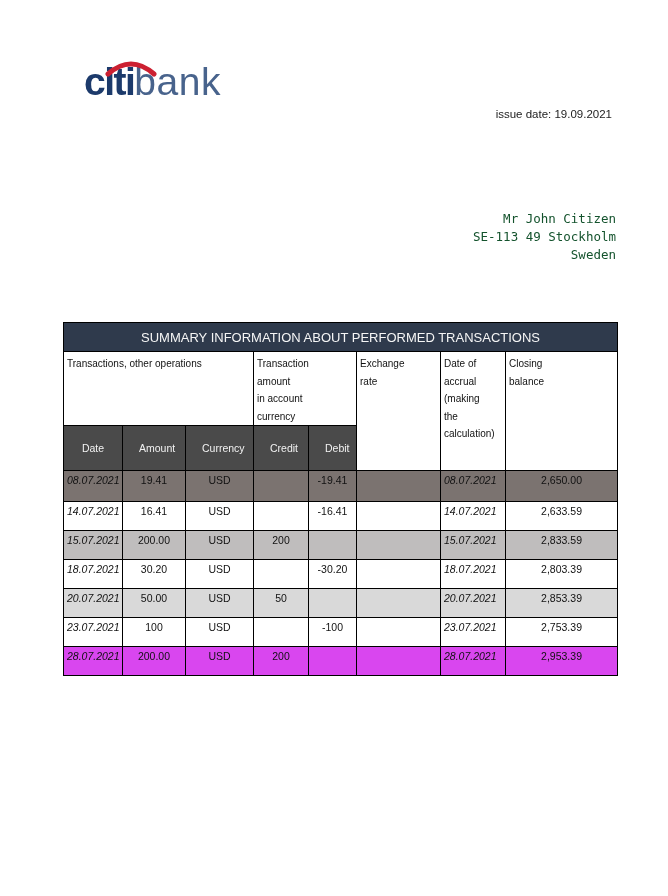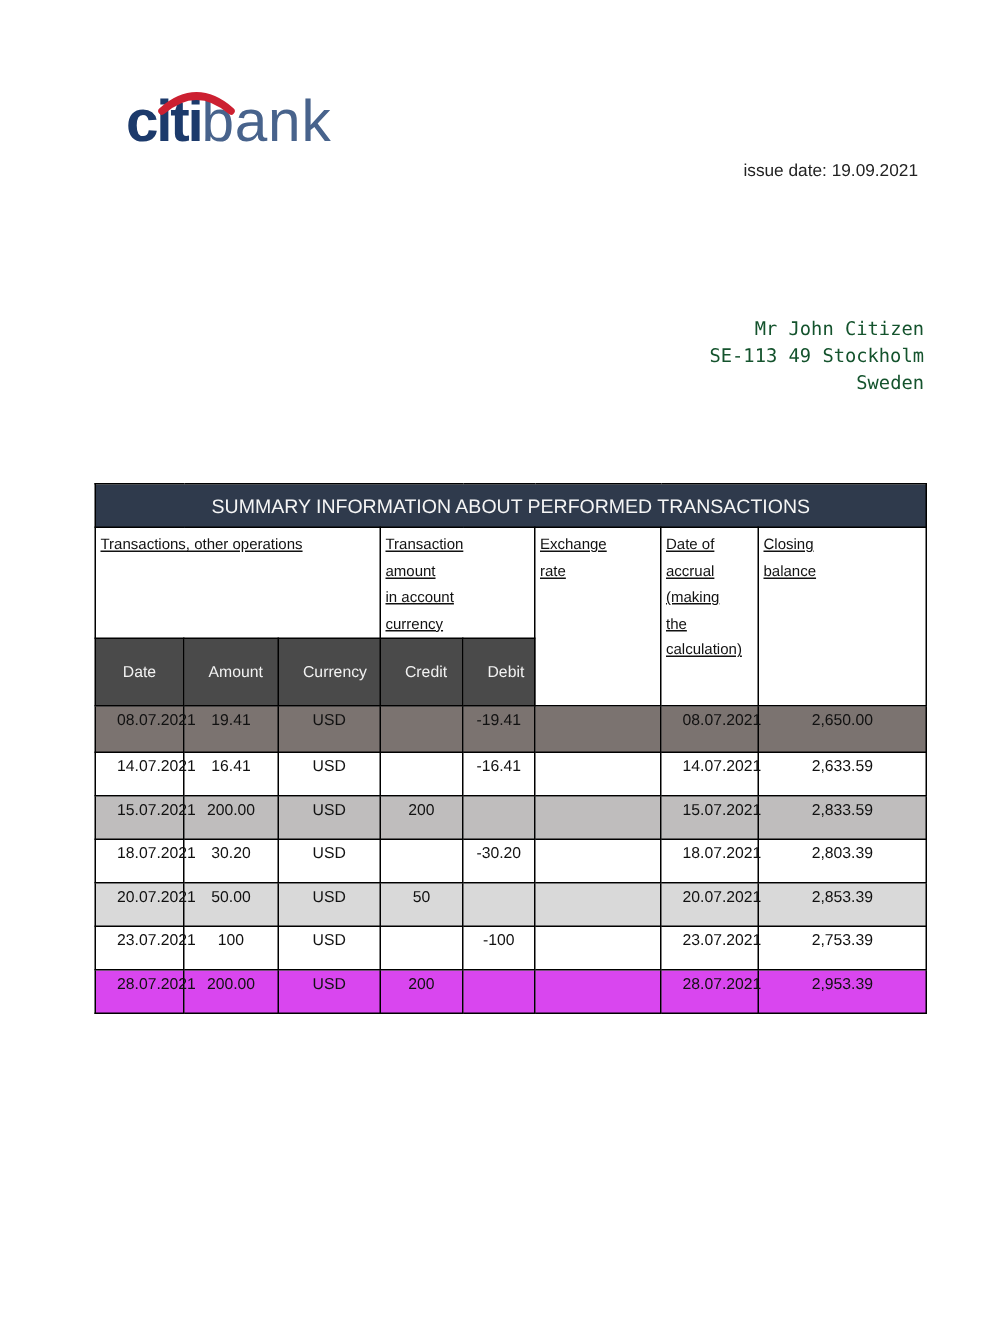--- a/index.html
+++ b/index.html
@@ -48,32 +48,32 @@
     font-size: 10.5px; color: #111;
   }
   table.txn th, table.txn td { border: 1px solid #000; }
   .title-row th {
     height: 29px; background: #2f3a4c; color: #f5f5f5;
     font-weight: 400; font-size: 13px; text-align: center; vertical-align: middle;
   }
   .group-row th {
     height: 72px; background: #ffffff; color: #111;
     font-weight: 400; font-size: 10px; text-align: left; vertical-align: top;
-    padding: 3px 3px 0 3px; line-height: 17.5px; text-decoration: underline;
+    padding: 3px 3px 0 3px; line-height: 17.5px;
   }
   .group-row th div { white-space: nowrap; }
   .sub-row th {
     height: 19px; background: #4a4a4a; color: #f2f2f2;
     font-weight: 400; font-size: 10.5px; text-align: center; vertical-align: middle;
     padding: 16px;
   }
   tbody tr { height: 29px; }
   tbody tr.r1 { height: 31px; }
   tbody td { vertical-align: top; padding-top: 3px; text-align: center; }
-  tbody td.al { text-align: left; padding-left: 14px; }
+  tbody td.al { text-align: left; padding-left: 3px; font-style: italic; }
   tr.bg-dark  td { background: #7b7370; }
   tr.bg-white td { background: #ffffff; }
   tr.bg-gray  td { background: #bfbdbd; }
   tr.bg-lgray td { background: #d9d9d9; }
   tr.bg-fgray td { background: #d946ef; }
 
   
   .rule-thick { position: absolute; left: 63px; top: 683px; width: 557px; height: 5px; background: #0d3349; }
   .rule-thin  { position: absolute; left: 63px; top: 809px; width: 557px; height: 2px; background: #274553; }
 

